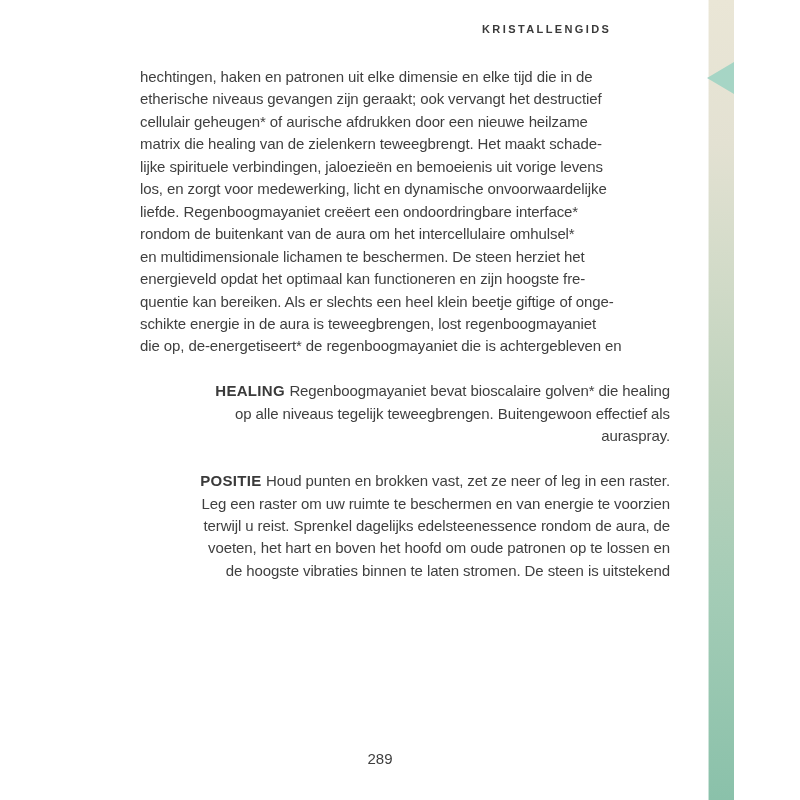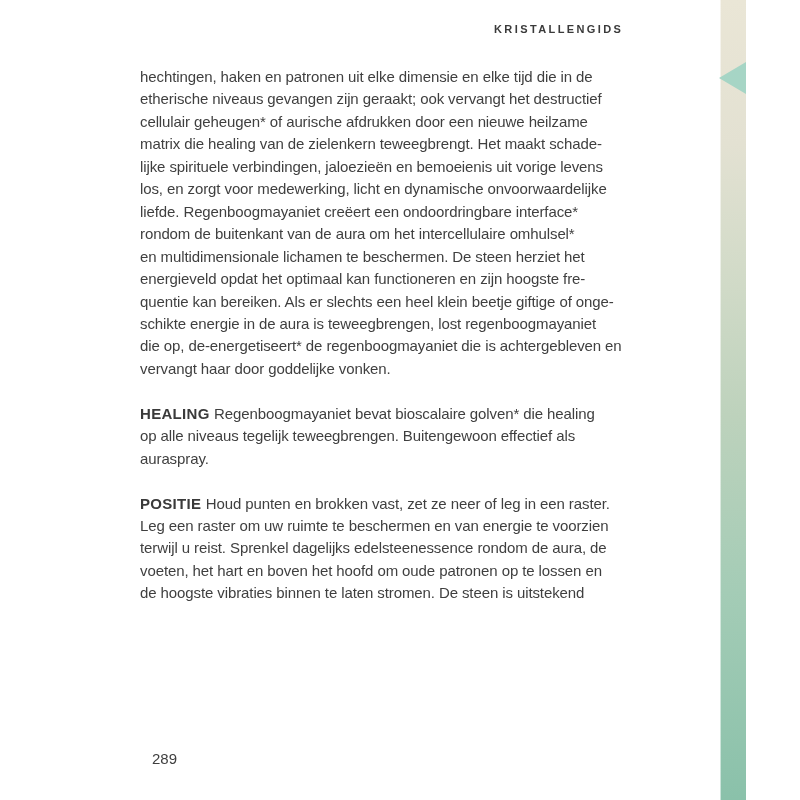--- a/index.html
+++ b/index.html
@@ -14,21 +14,20 @@
   html, body {
     width: 800px; height: 800px;
     background: var(--page-bg);
     font-family: "Liberation Sans", "DejaVu Sans", sans-serif;
     overflow: hidden;
   }
   .page {
     position: relative;
     width: 768px; height: 800px;
     background: var(--page-bg);
-    margin-left: 12px;
   }
   .running-head {
     position: absolute;
     top: 23px; left: 482px;
     font-size: 11px;
     font-weight: 700;
     letter-spacing: 2.4px;
     color: #3a3a3a;
   }
   .edge-strip {
@@ -47,41 +46,41 @@
   .edge-triangle {
     position: absolute;
     top: 62px; left: 707px;
     width: 0; height: 0;
     border-top: 16px solid transparent;
     border-bottom: 16px solid transparent;
     border-right: 27px solid var(--accent);
   }
   .text-column {
     position: absolute;
-    left: 128px; top: 66px;
+    left: 140px; top: 66px;
     width: 530px;
     font-size: 15px;
     line-height: 22.45px;
     letter-spacing: -0.1px;
     color: var(--text);
   }
   .tline { white-space: nowrap; }
   .tline.indent { padding-left: 20px; }
-  .section { margin-top: 22.45px; }
+  .section { margin-top: 22.45px; text-align: right; }
   .slabel {
     font-weight: 700;
     letter-spacing: 0.3px;
     padding-right: 0.3em;
     color: #3a3a3a;
   }
   .page-number {
     position: absolute;
     left: 140px; top: 750px;
     width: 480px;
-    text-align: left;
+    text-align: center;
     font-size: 15px;
     color: var(--text);
   }
 </style>
 </head>
 <body>
 
 <div class="page">
 
   <div class="running-head">KRISTALLENGIDS</div>
@@ -99,21 +98,20 @@
         <div class="tline">matrix die healing van de zielenkern teweegbrengt. Het maakt schade-</div>
         <div class="tline">lijke spirituele verbindingen, jaloezieën en bemoeienis uit vorige levens</div>
         <div class="tline">los, en zorgt voor medewerking, licht en dynamische onvoorwaardelijke</div>
         <div class="tline">liefde. Regenboogmayaniet creëert een ondoordringbare interface*</div>
         <div class="tline">rondom de buitenkant van de aura om het intercellulaire omhulsel*</div>
         <div class="tline">en multidimensionale lichamen te beschermen. De steen herziet het</div>
         <div class="tline">energieveld opdat het optimaal kan functioneren en zijn hoogste fre-</div>
         <div class="tline">quentie kan bereiken. Als er slechts een heel klein beetje giftige of onge-</div>
         <div class="tline">schikte energie in de aura is teweegbrengen, lost regenboogmayaniet</div>
         <div class="tline">die op, de-energetiseert* de regenboogmayaniet die is achtergebleven en</div>
-        <div class="tline">vervangt haar door goddelijke vonken.</div>
       </div>
 
 
     <div class="para section">
       <div class="tline">
         <span class="slabel">HEALING</span><span>Regenboogmayaniet bevat bioscalaire golven* die healing</span>
       </div>
       <div class="tline">op alle niveaus tegelijk teweegbrengen. Buitengewoon effectief als</div>
       <div class="tline">auraspray.</div>
     </div>

